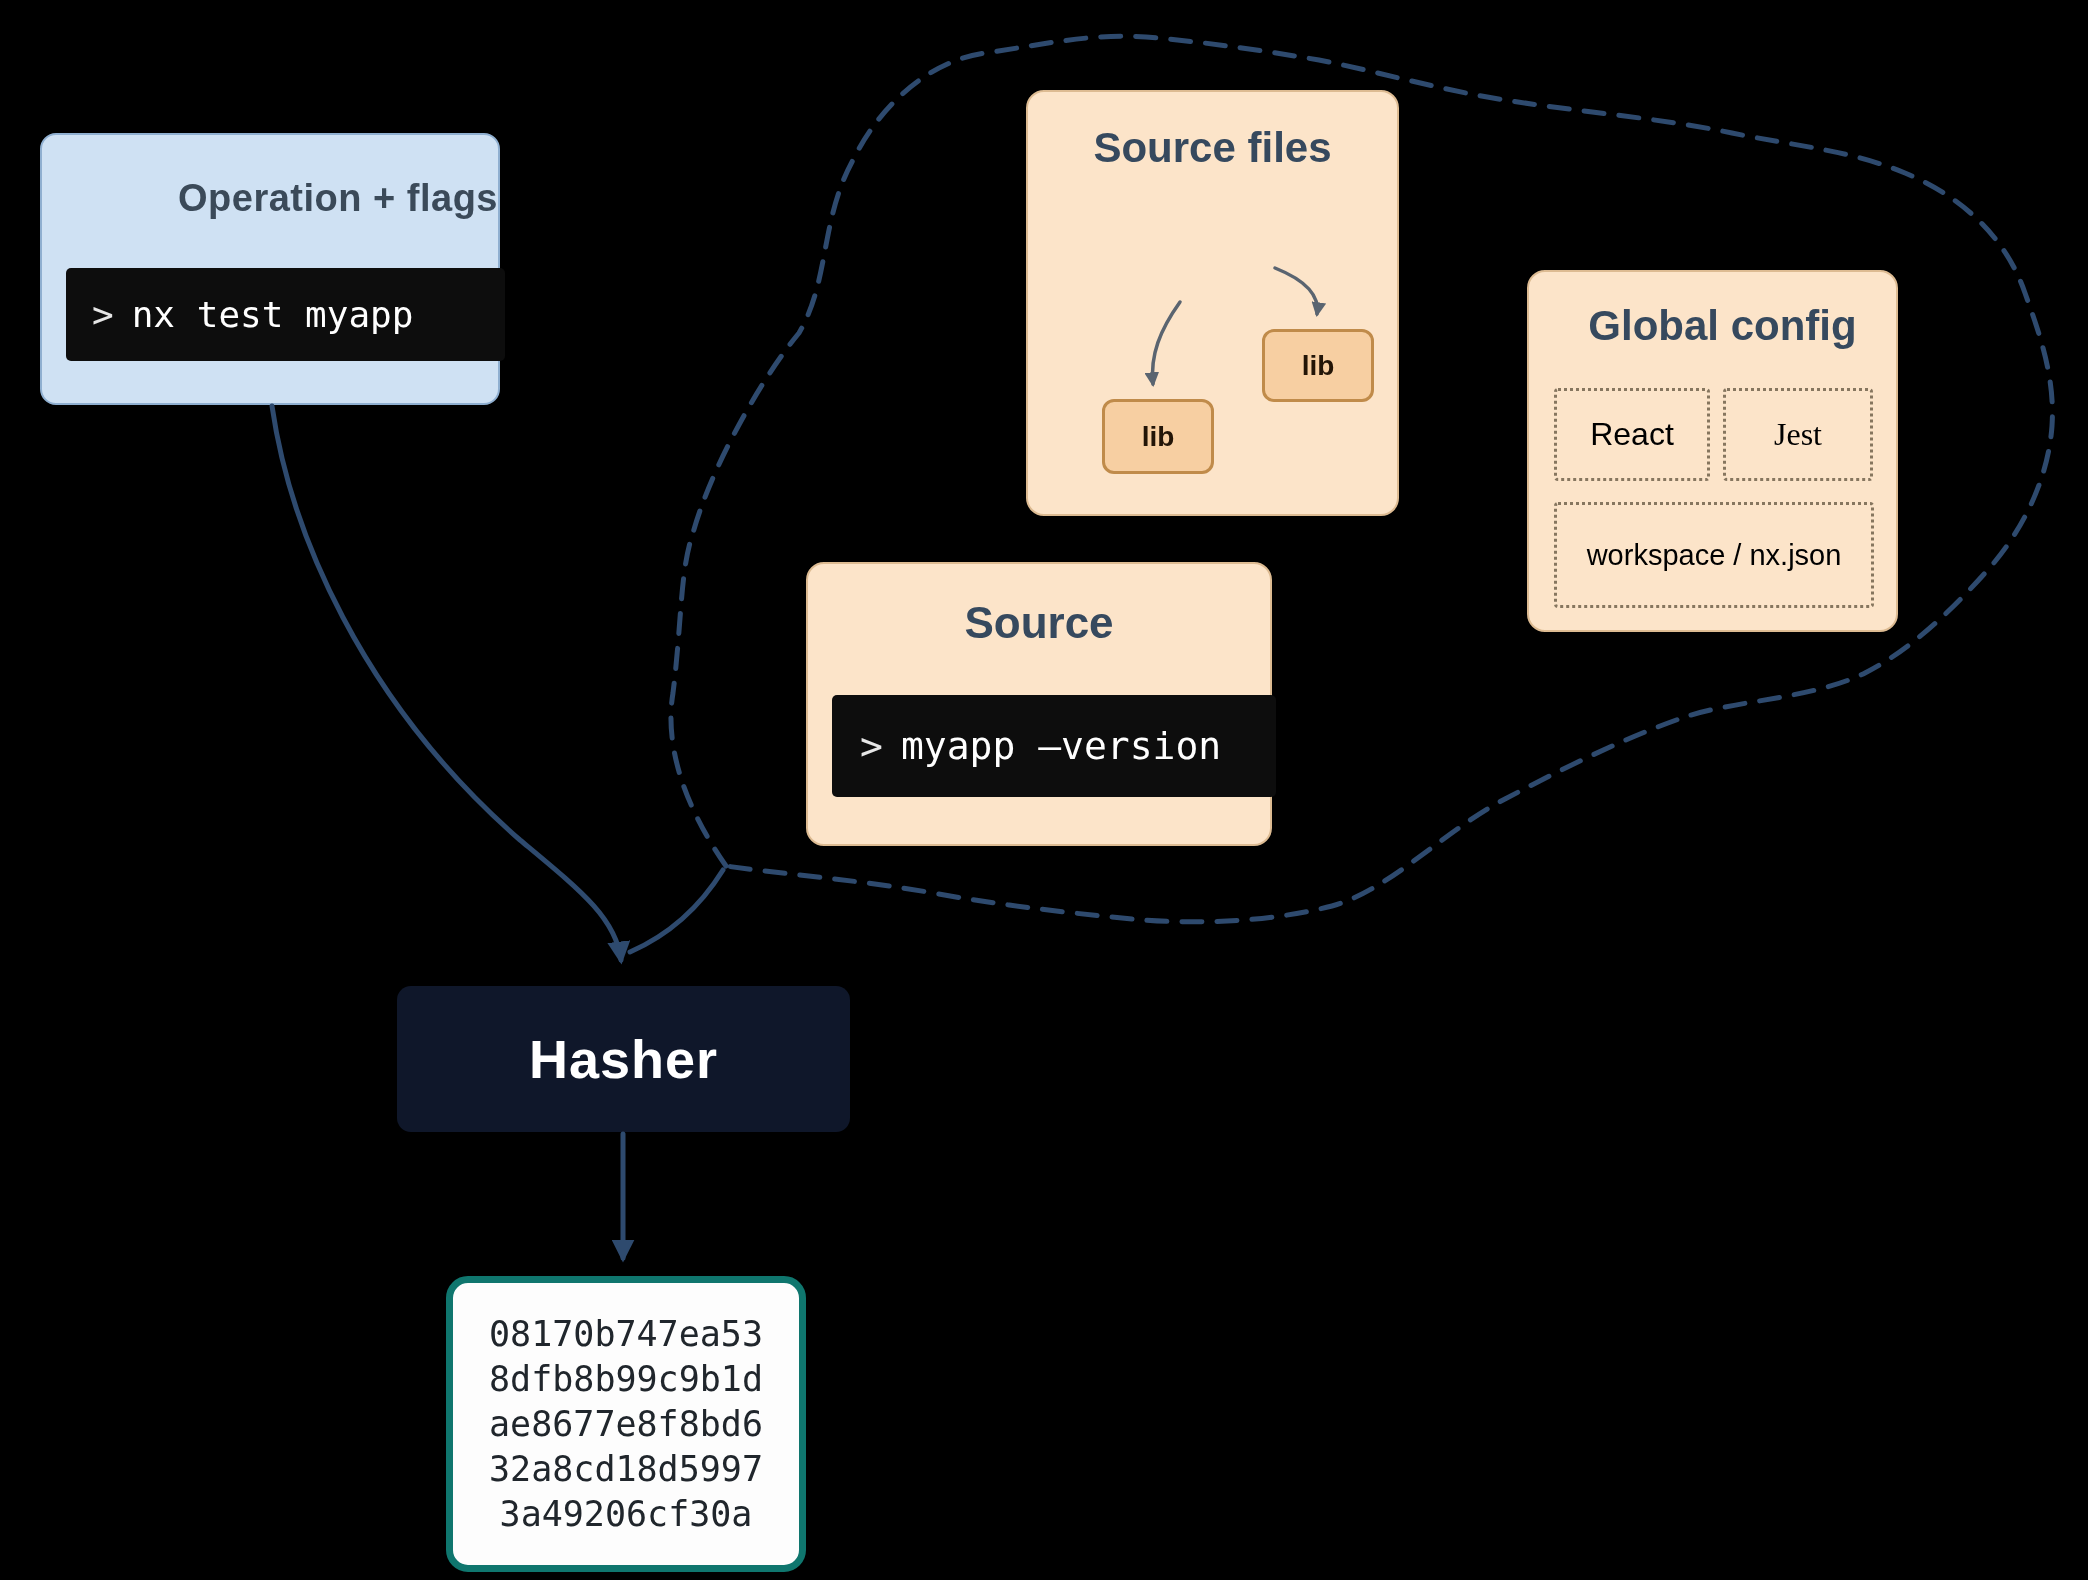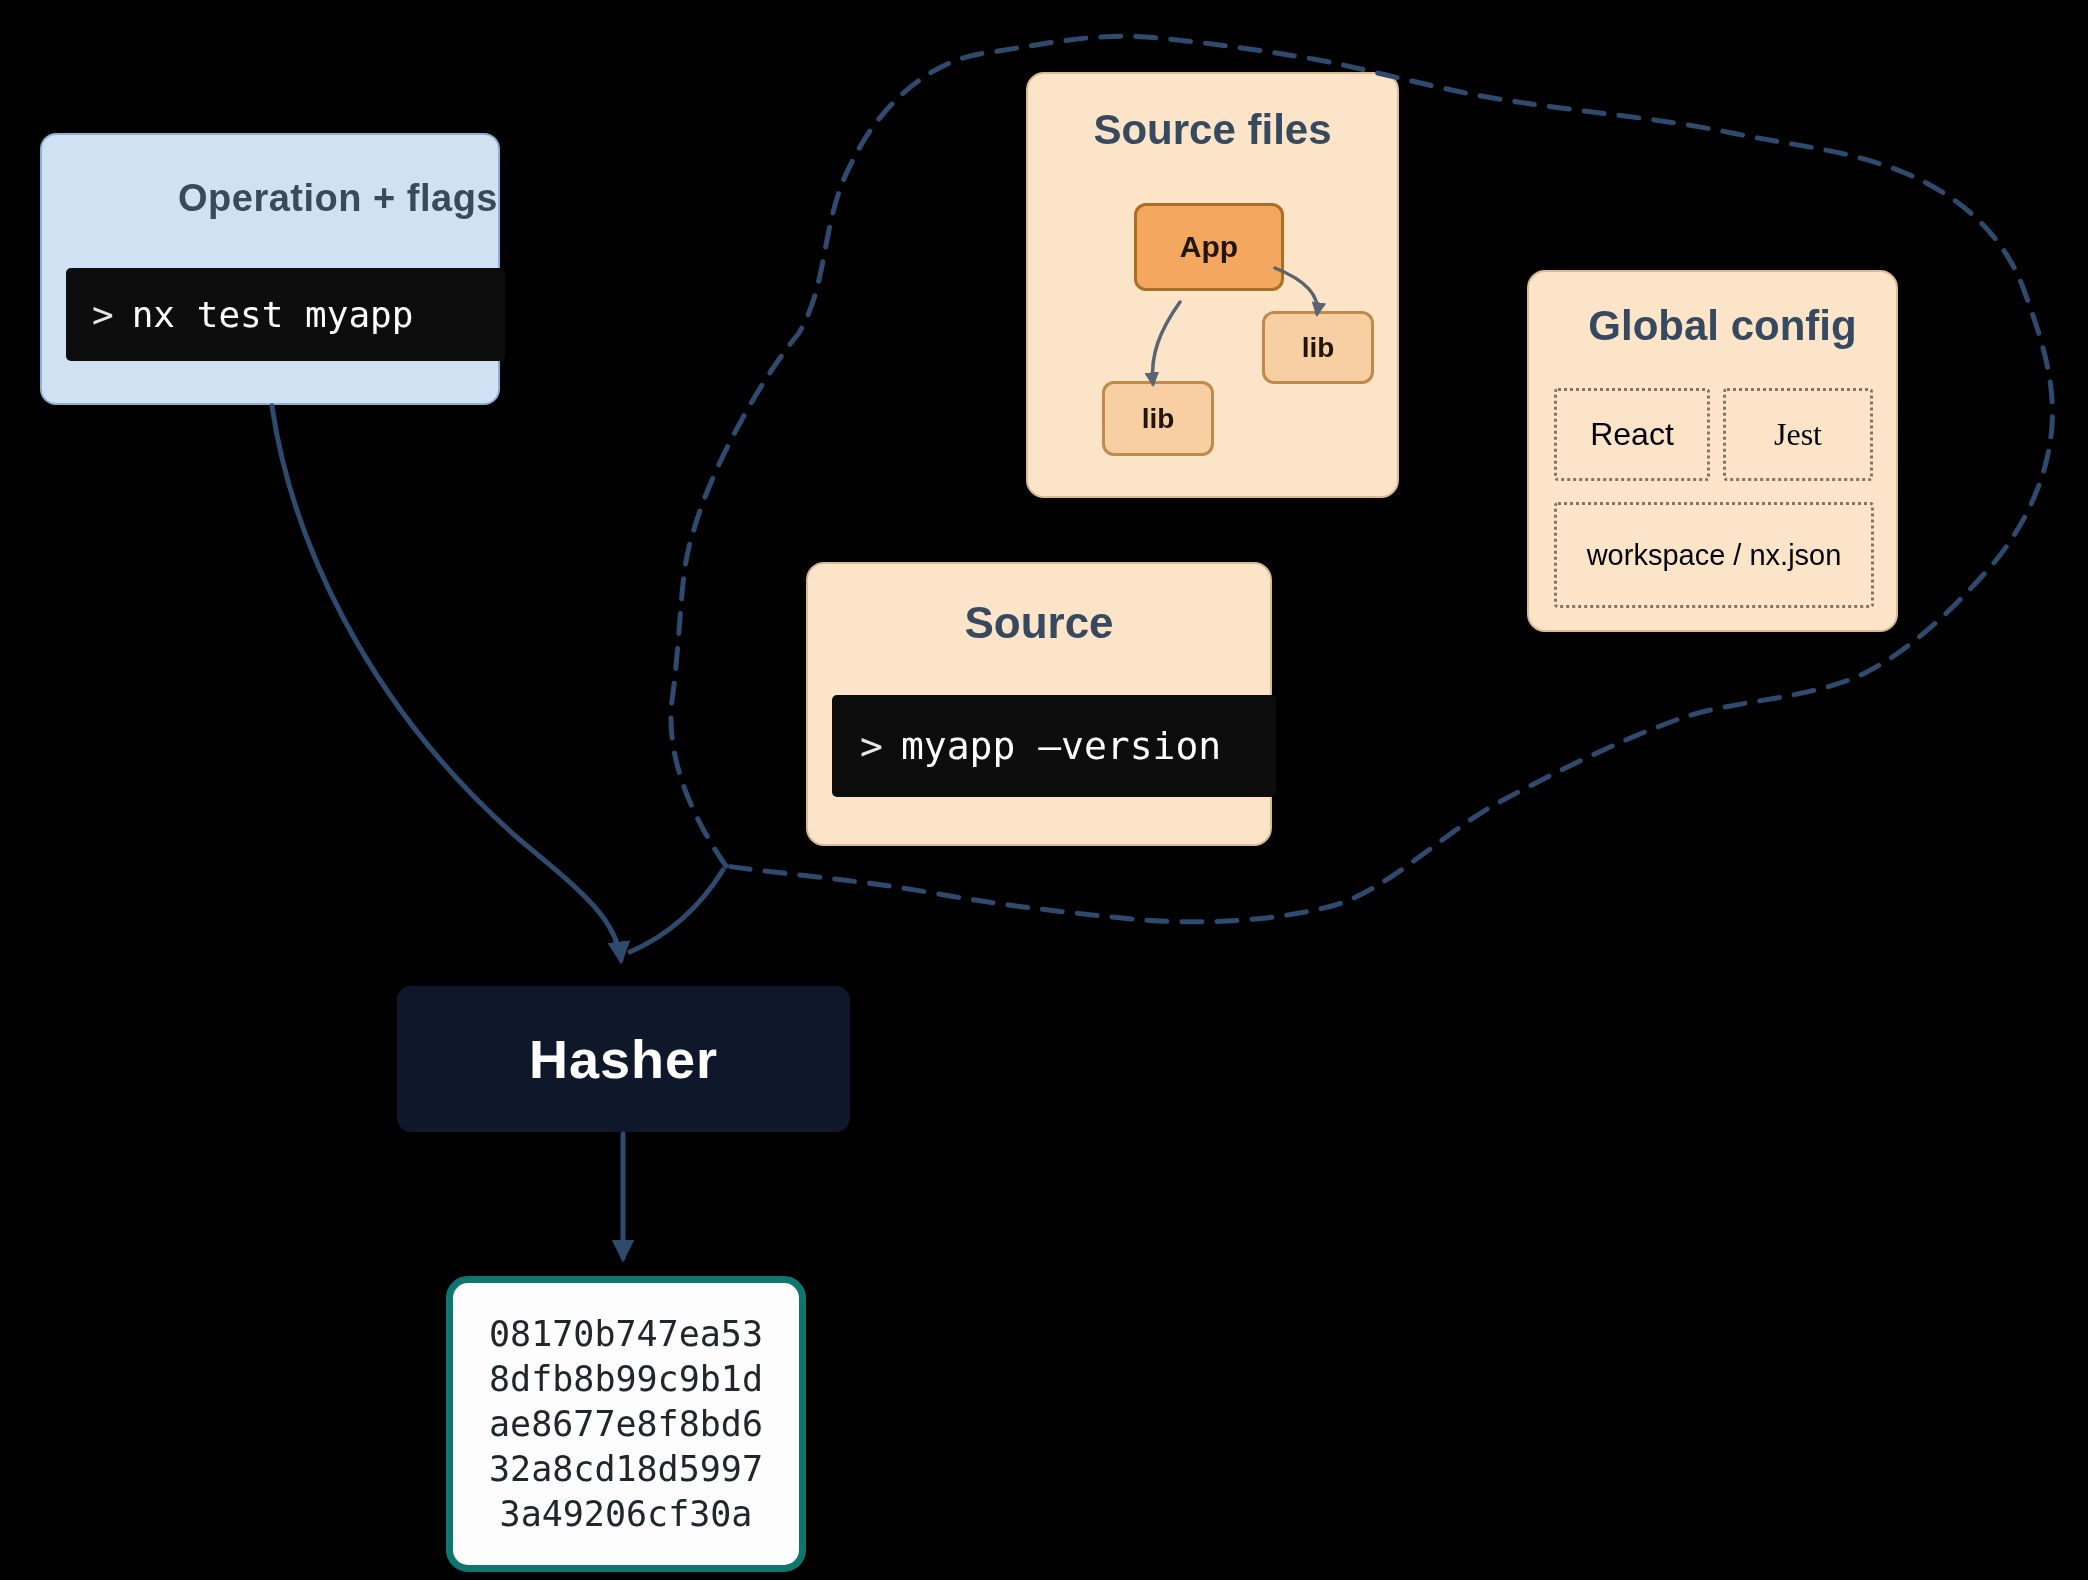--- a/index.html
+++ b/index.html
@@ -16,21 +16,21 @@
   .op-title{margin-top:42px;text-align:right;font-size:38px;font-weight:bold;color:#3b4a59;letter-spacing:0.5px;}
   .terminal{position:absolute;background:#0d0d0d;border-radius:5px;display:flex;align-items:center;
             font-family:"DejaVu Sans Mono",monospace;color:#ffffff;}
   .op-term{left:24px;top:133px;width:413px;height:93px;font-size:36px;padding-left:26px;}
   .prompt{color:#e6e6e6;margin-right:18px;}
 
   
   .peach{background:#fce4c9;border:2px solid #ddbb92;border-radius:18px;}
   .peach-title{text-align:center;font-weight:bold;color:#36495e;}
 
-  .source-box{left:1026px;top:72px;width:373px;height:426px;}
+  .source-box{left:1026px;top:90px;width:373px;height:426px;}
   .source-title{margin-top:32px;font-size:42px;}
   .node{position:absolute;box-sizing:border-box;display:flex;align-items:center;justify-content:center;
         font-weight:bold;color:#231507;border-radius:12px;}
   .app-node{left:106px;top:129px;width:150px;height:88px;background:#f4a75e;border:3px solid #a96f26;font-size:30px;}
   .lib-node-right{left:234px;top:237px;width:112px;height:73px;background:#f7cfa2;border:3px solid #c08b4a;font-size:28px;}
   .lib-node-left{left:74px;top:307px;width:112px;height:75px;background:#f7cfa2;border:3px solid #c08b4a;font-size:28px;}
 
   .global-box{left:1527px;top:270px;width:371px;height:362px;}
   .global-title{margin-top:30px;font-size:42px;margin-left:20px;}
   .cfg-item{position:absolute;box-sizing:border-box;border:3px dotted #86765f;display:flex;align-items:center;justify-content:center;
@@ -61,21 +61,20 @@
   <div class="box op-box shadow">
     <div class="op-title">Operation + flags</div>
     <div class="terminal op-term">
       <span class="prompt">&gt;</span>
       <span>nx test myapp</span>
     </div>
   </div>
 
   <div class="box peach source-box shadow">
     <div class="peach-title source-title">Source files</div>
-    <div class="node app-node">App</div>
     <div class="node lib-node-right">lib</div>
     <div class="node lib-node-left">lib</div>
   </div>
 
   <div class="box peach global-box shadow">
     <div class="peach-title global-title">Global config</div>
     <div class="cfg-item cfg-react">React</div>
     <div class="cfg-item cfg-jest">Jest</div>
     <div class="cfg-item cfg-workspace">workspace / nx.json</div>
   </div>

